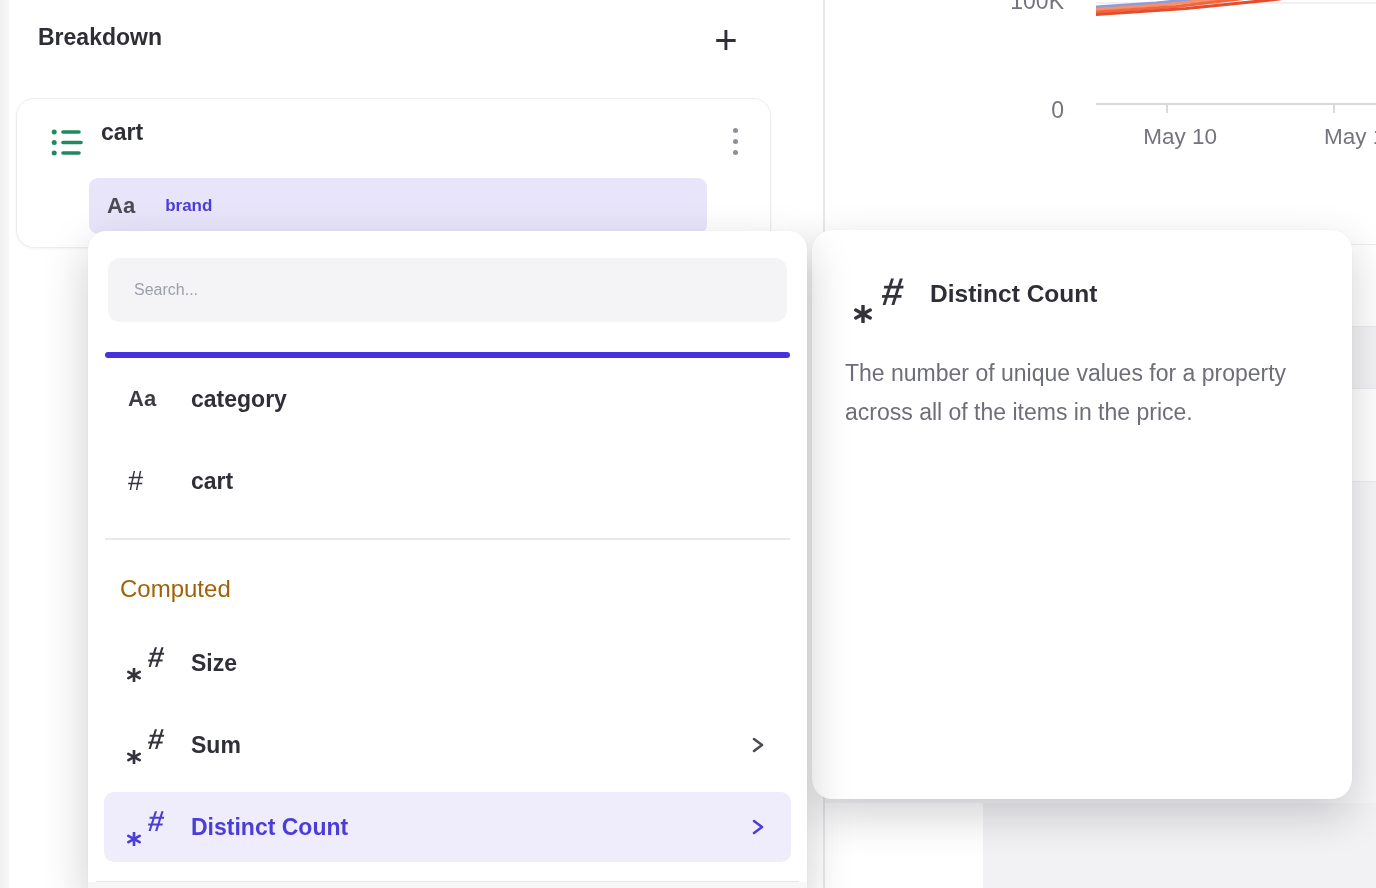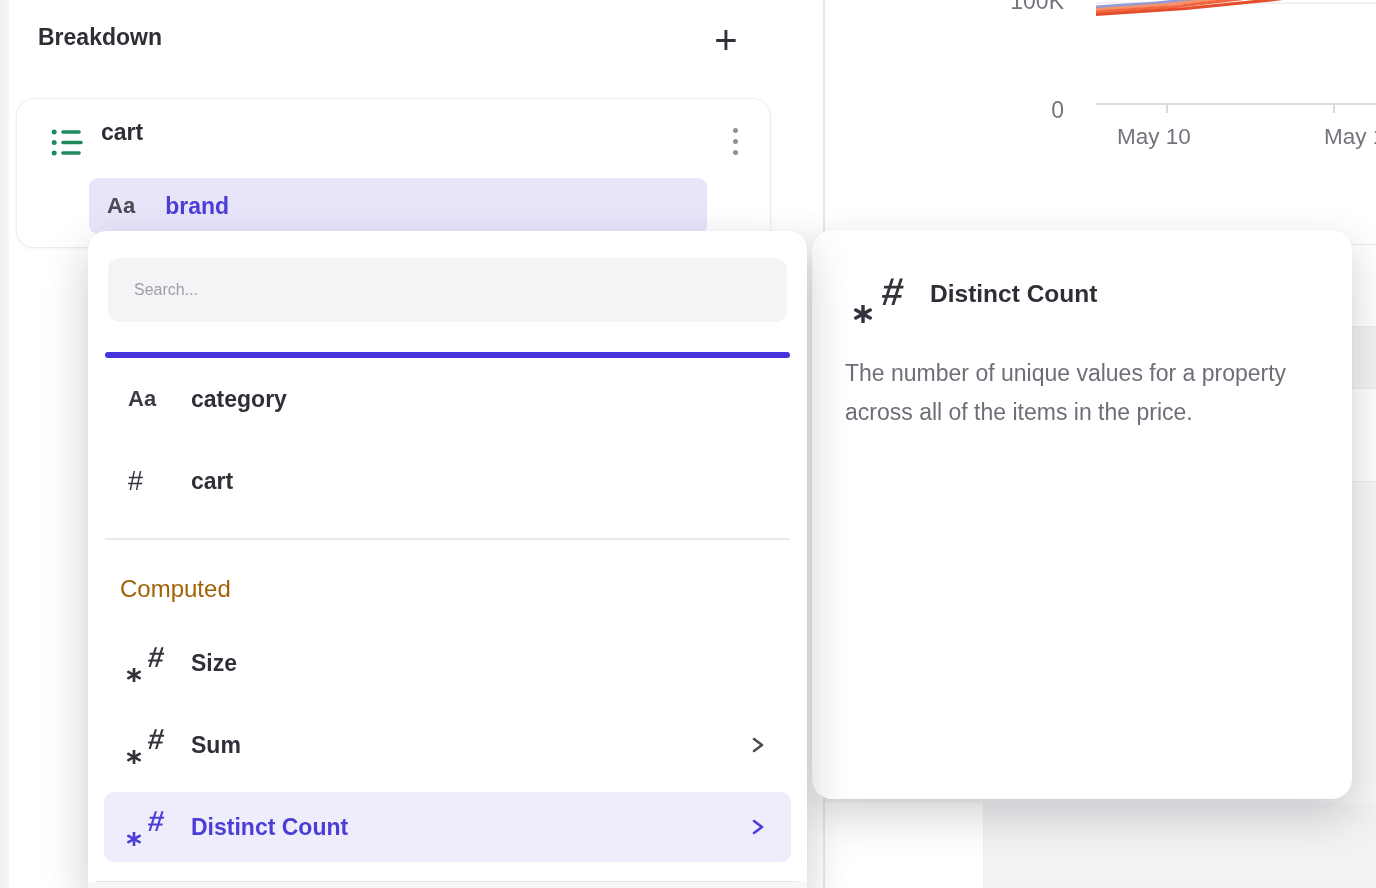--- a/index.html
+++ b/index.html
@@ -20,38 +20,38 @@
   .card { position:absolute; left:16px; top:98px; width:755px; height:150px; background:#fff;
     border:1px solid #ededf0; border-radius:18px; box-shadow:0 1px 3px rgba(20,20,30,.05); }
   .list-icon { position:absolute; left:34px; top:29px; }
   .card-name { position:absolute; left:84px; top:20px; font-size:23px; font-weight:600; color:#2e2e36; }
   .kebab { position:absolute; left:706px; top:18px; width:24px; height:48px; display:flex; flex-direction:column;
     align-items:center; justify-content:center; gap:6px; cursor:pointer; }
   .kebab i { width:5px; height:5px; border-radius:50%; background:#8f8f97; }
   .chip { position:absolute; left:72px; top:79px; width:618px; height:56px; border-radius:9px;
     background:#e8e5fb; display:flex; align-items:center; cursor:pointer; }
   .chip .t-aa { margin-left:18px; font-size:22px; font-weight:600; color:#4b4b55; }
-  .chip .chip-label { margin-left:30px; font-size:23px; font-weight:600; color:#4b3ed6; }
+  .chip .chip-label { margin-left:30px; font-size:17px; font-weight:600; color:#4b3ed6; }
 
   
   .divider-v { position:absolute; left:823px; top:0; width:2px; height:888px; background:#e8e8eb; }
   .hairline { position:absolute; left:825px; top:244px; width:551px; height:1px; background:#ebebee; }
   .band-a { position:absolute; left:825px; top:326px; width:551px; height:63px; background:#f3f3f5;
     border-top:1px solid #ececef; border-bottom:1px solid #ececef; }
   .band-c { position:absolute; left:825px; top:481px; width:551px; height:322px; background:#f7f7f9;
     border-top:1px solid #ececef; }
   .corner-gray { position:absolute; left:983px; top:803px; width:393px; height:85px; background:#f2f2f4; }
 
   
   .y-100k { position:absolute; left:980px; top:-12px; width:84px; text-align:right; font-size:23px; color:#74747e; }
   .y-0 { position:absolute; left:1010px; top:97px; width:54px; text-align:right; font-size:23px; color:#74747e; }
   .x-axis { position:absolute; left:1096px; top:103px; width:280px; height:2px; background:#d8d8dd; }
   .tick { position:absolute; top:105px; width:2px; height:8px; background:#d8d8dd; }
   .tick.t1 { left:1166px; } .tick.t2 { left:1333px; }
-  .x-lab1 { position:absolute; left:1117px; top:124px; width:100px; text-align:left; font-size:22.5px; color:#74747e; }
+  .x-lab1 { position:absolute; left:1117px; top:124px; width:100px; text-align:right; font-size:22.5px; color:#74747e; }
   .x-lab2 { position:absolute; left:1324px; top:124px; width:90px; font-size:22.5px; color:#74747e; }
   .lines-svg { position:absolute; left:1096px; top:0; }
 
   
   .popover { position:absolute; left:812px; top:230px; width:540px; height:569px; background:#fff;
     border-radius:20px; box-shadow:0 16px 44px rgba(25,25,35,.2), 0 0 1px rgba(0,0,0,.08); z-index:20; }
   .pop-title { position:absolute; left:118px; top:50px; font-size:24.5px; font-weight:700; color:#2e2e36; }
   .pop-desc { position:absolute; left:33px; top:124px; width:478px; font-size:23px; line-height:39px; color:#6e6e79; }
 
   

